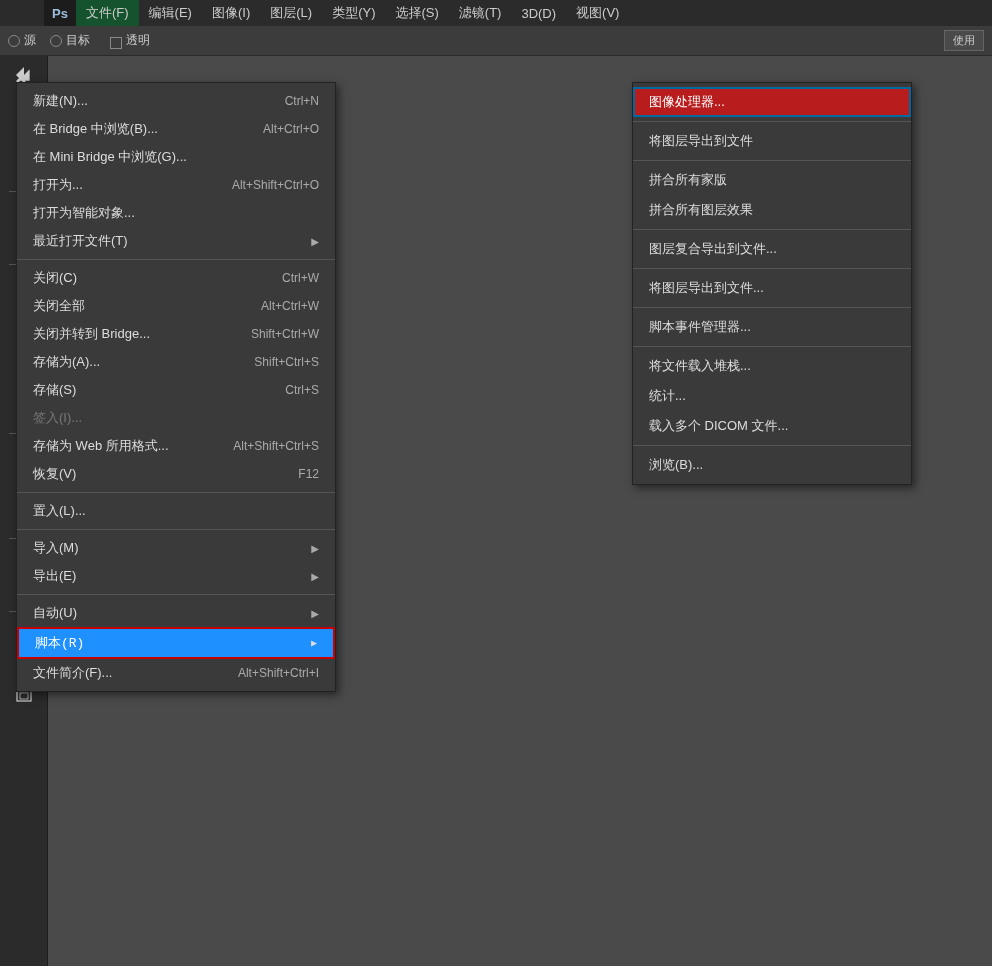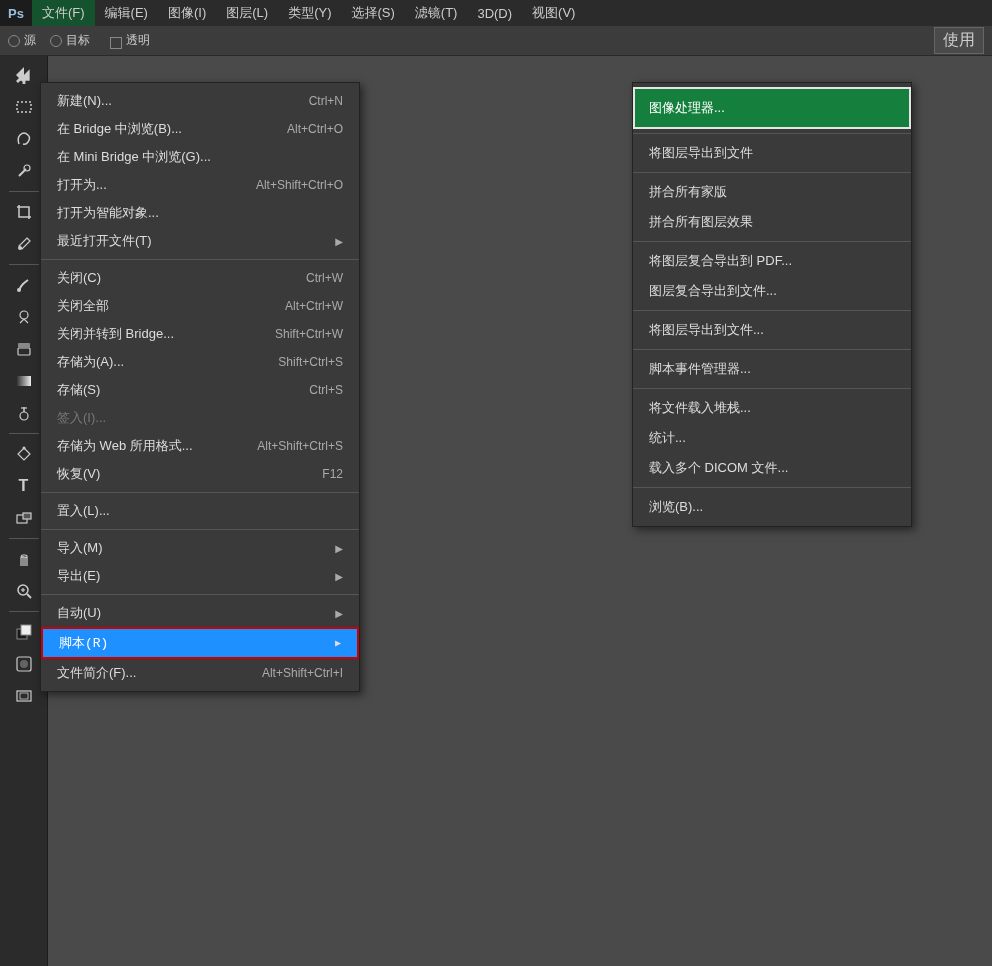--- a/index.html
+++ b/index.html
@@ -15,20 +15,21 @@
 
     
     .menu-bar {
       width: 100%;
       height: 26px;
       background: #2b2b2b;
       display: flex;
       align-items: center;
       position: relative;
       z-index: 10;
+      padding-left: 44px;
     }
     .ps-logo {
       width: 32px;
       height: 26px;
       background: #1c1c1c;
       display: flex;
       align-items: center;
       justify-content: center;
       color: #9bbfdf;
       font-weight: bold;
@@ -96,21 +97,21 @@
       height: 12px;
       border: 1px solid #888;
       background: transparent;
       display: inline-block;
     }
     .btn-use {
       background: #4a4a4a;
       border: 1px solid #666;
       color: #ccc;
       padding: 2px 8px;
-      font-size: 16px;
+      font-size: 11px;
       cursor: pointer;
     }
 
     
     .main-area {
       display: flex;
       width: 100%;
       height: calc(966px - 56px);
       position: relative;
     }
@@ -150,21 +151,21 @@
       flex: 1;
       background: #4a4a4a;
       position: relative;
       overflow: hidden;
     }
 
     
     .file-menu-dropdown {
       position: absolute;
       top: 26px;
-      left: 40px;
+      left: 16px;
       width: 320px;
       background: #3a3a3a;
       border: 1px solid #222;
       box-shadow: 3px 3px 8px rgba(0,0,0,0.5);
       z-index: 100;
       padding: 4px 0;
     }
 
     .menu-dropdown-item {
       display: flex;
@@ -473,39 +474,36 @@
       <span>脚本(R)</span>
       <span class="arrow" style="color:#ddd;">▶</span>
     </div>
     <div class="menu-dropdown-item">
       <span>文件简介(F)...</span>
       <span class="shortcut">Alt+Shift+Ctrl+I</span>
     </div>
   </div>
 
   <div class="submenu">
-    <div class="submenu-item" style="background:#15803d;color:#fff;border:2px solid #e5e5e5;padding:10px 14px;">
+    <div class="submenu-item" style="background:#b91c1c;color:#fff;border:2px solid #0369a1;padding:4px 14px;">
       <span>图像处理器...</span>
     </div>
     <div class="submenu-sep"></div>
     <div class="submenu-item">
       <span>将图层导出到文件</span>
     </div>
     <div class="submenu-sep"></div>
     <div class="submenu-item">
       <span>拼合所有家版</span>
     </div>
     <div class="submenu-item">
       <span>拼合所有图层效果</span>
     </div>
     <div class="submenu-sep"></div>
     <div class="submenu-item">
-      <span>将图层复合导出到 PDF...</span>
-    </div>
-    <div class="submenu-item">
       <span>图层复合导出到文件...</span>
     </div>
     <div class="submenu-sep"></div>
     <div class="submenu-item">
       <span>将图层导出到文件...</span>
     </div>
     <div class="submenu-sep"></div>
     <div class="submenu-item">
       <span>脚本事件管理器...</span>
     </div>

